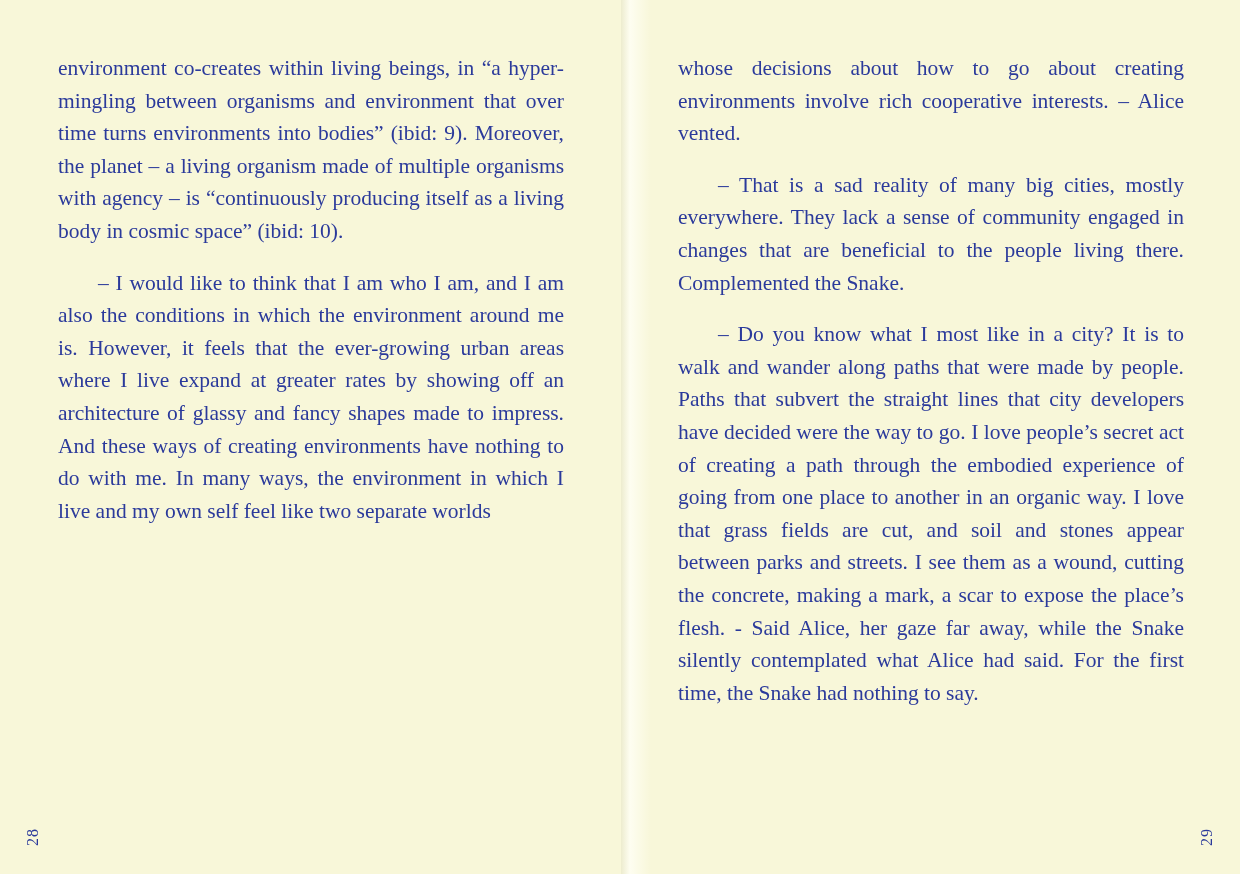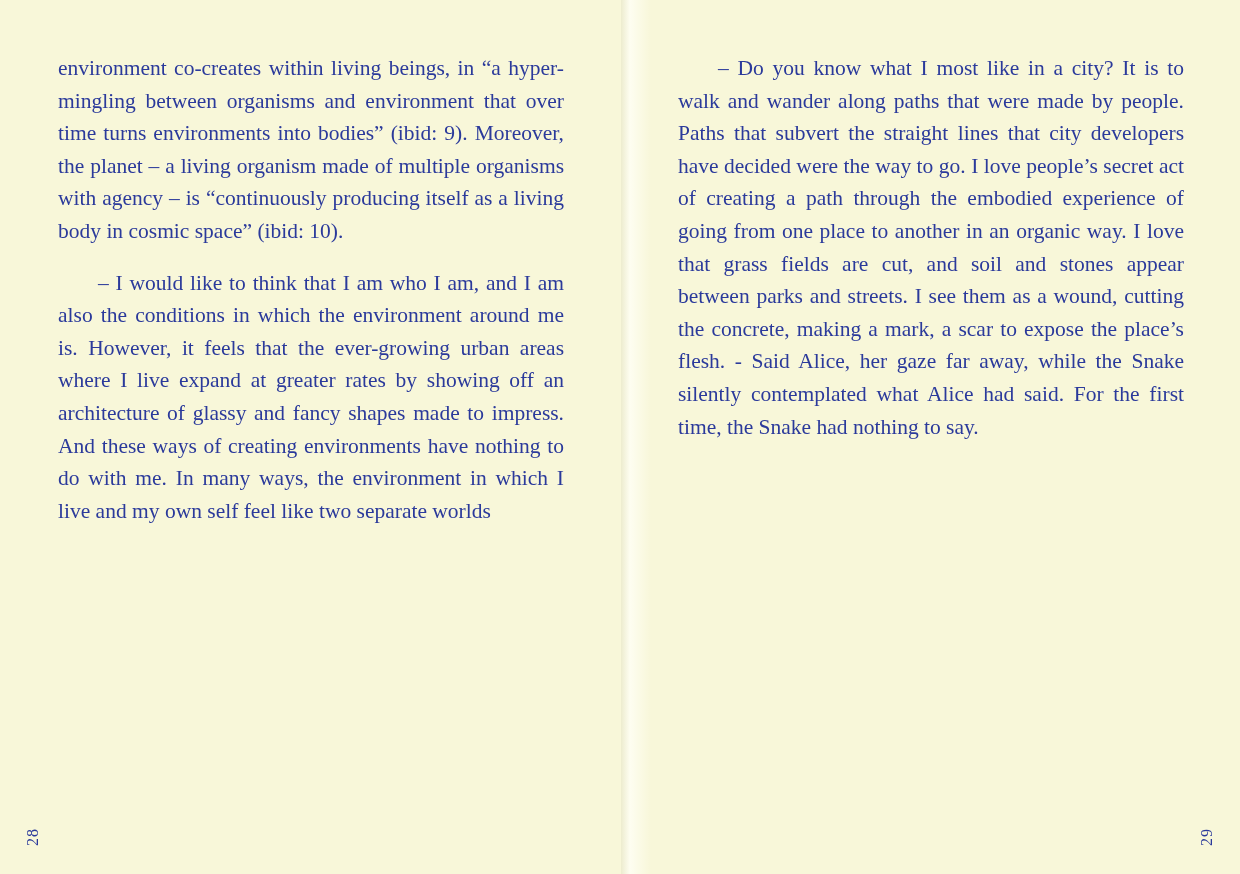--- a/index.html
+++ b/index.html
@@ -76,20 +76,22 @@
 <div class="spread">
 
   <div class="gutter"></div>
 
   <div class="page-col left">
     <p>environment co-creates within living beings, in “a hyper-mingling between organisms and environment that over time turns environments into bodies” (ibid: 9). Moreover, the planet – a living organism made of  multiple organisms with agency – is “continuously producing itself as a living body in cosmic space” (ibid: 10).</p>
     <p class="indent">– I would like to think that I am who I am, and I am also the conditions in which the environment around me is. However, it feels that the ever-growing urban areas where I live expand at greater rates by showing off an architecture of  glassy and fancy shapes made to impress. And these ways of  creating environments have nothing to do with me. In many ways, the environment in which I live and my own self  feel like two separate worlds</p>
   </div>
 
   <div class="page-col right">
+    <p>whose decisions about how to go about creating environments involve rich cooperative interests. – Alice vented.</p>
+    <p class="indent">– That is a sad reality of  many big cities, mostly everywhere. They lack a sense of  community engaged in changes that are beneficial to the people living there. Complemented the Snake.</p>
     <p class="indent">– Do you know what I most like in a city? It is to walk and wander along paths that were made by people. Paths that subvert the straight lines that city developers have decided were the way to go. I love people’s secret act of  creating a path through the embodied experience of  going from one place to another in an organic way. I love that grass fields are cut, and soil and stones appear between parks and streets. I see them as a wound, cutting the concrete, making a mark, a scar to expose the place’s flesh. - Said Alice, her gaze far away, while the Snake silently contemplated what Alice had said. For the first time, the Snake had nothing to say.</p>
   </div>
 
   <div class="folio left">28</div>
 
   <div class="folio right">29</div>
 
 </div>
 
 </body></html>

